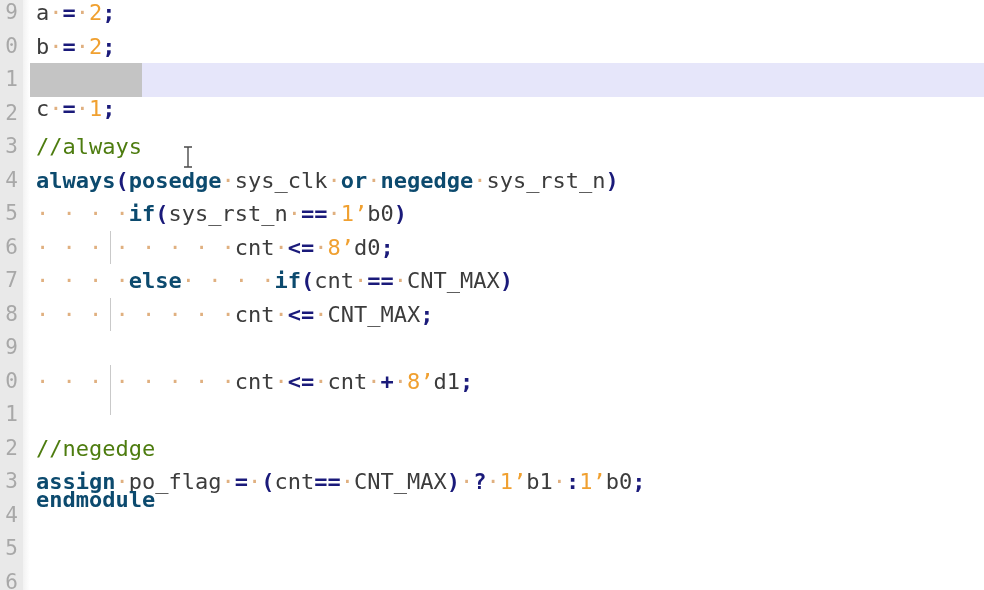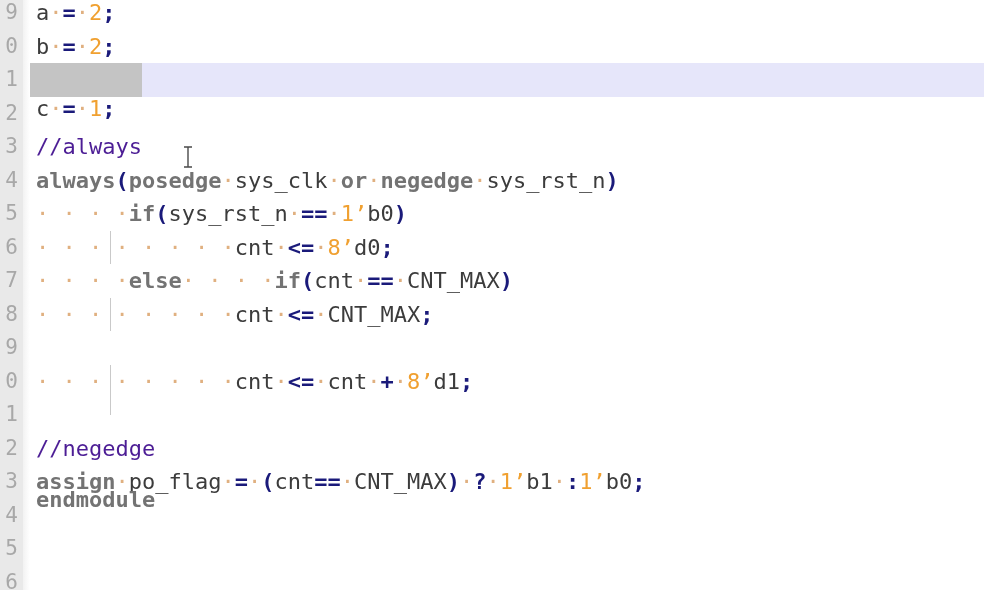--- a/index.html
+++ b/index.html
@@ -100,25 +100,25 @@
 
   
   .indent-guide {
     position: absolute;
     width: 1px;
     background: #c9c9c9;
     z-index: 2;
   }
 
   
-  .kw   { color: #737373; font-weight: bold; }   
+  .kw   { color: #0c4a6e; font-weight: bold; }   
   .op   { color: #1a1a7a; font-weight: bold; }   
   .num  { color: #f0a030; }                      
   .id   { color: #3c3c3c; }                      
-  .cmt  { color: #4c1d95; }                      
+  .cmt  { color: #4d7c0f; }                      
   .pun  { color: #1a1a7a; font-weight: bold; }   
   .sp   { color: #e0b080; }                      
 
   
   #mouse-ibeam {
     position: absolute;
     z-index: 6;
     pointer-events: none;
   }
 </style>

